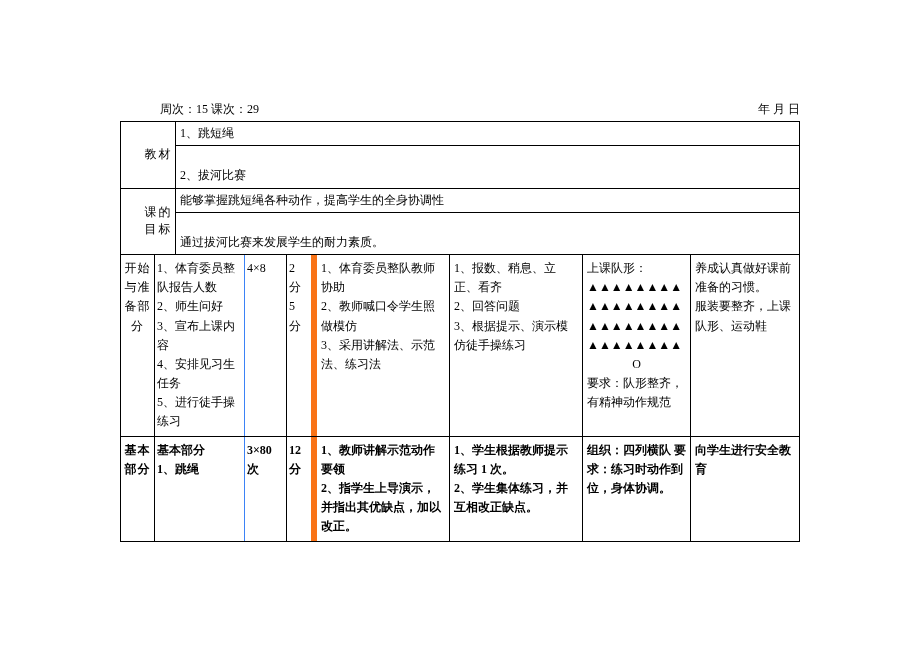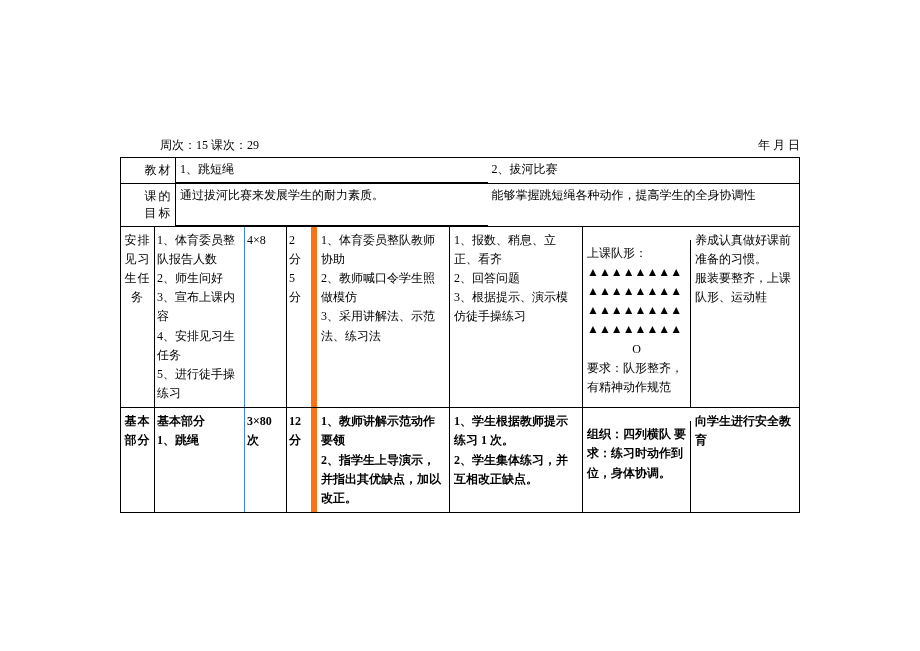--- a/index.html
+++ b/index.html
@@ -13,21 +13,20 @@
       line-height: 1.6;
     }
     .page {
       padding: 100px 120px 40px 120px;
     }
     .header-line {
       display: flex;
       justify-content: space-between;
       margin-bottom: 2px;
       padding-left: 40px;
-      margin-top: 36px;
     }
     .outer {
       border: 1px solid #000;
     }
     .row {
       display: flex;
       border-bottom: 1px solid #000;
       align-items: stretch;
     }
     .row:last-child { border-bottom: none; font-weight: bold; }
@@ -39,28 +38,28 @@
       justify-content: center;
       text-align: center;
       writing-mode: vertical-rl;
       padding: 4px 2px;
       letter-spacing: 2px;
     }
     .label-cell.h { writing-mode: horizontal-tb; flex-direction: column; line-height:1.4;margin-left:21px; }
     .content-stack {
       flex: 1;
       display: flex;
-      flex-direction: row;
+      flex-direction: column;
     }
     .sub {
       flex: 1;
       border-bottom: 1px solid #000;
       padding: 2px 4px;
     }
-    .sub:last-child { border-bottom: none; }
+    .sub:last-child { border-bottom: none; margin-top: 18px; }
     .plan-row {
       display: flex;
       align-items: stretch;
     }
     .c-sec {
       width: 34px;
       border-right: 1px solid #000;
       padding: 4px 2px;
       text-align: center;
       display:flex; align-items:flex-start; justify-content:center;
@@ -69,21 +68,21 @@
       line-height: 1.6;
       word-break: break-all;
       white-space: normal;
       letter-spacing: 1px;
     }
     .c-act { flex: 0 0 90px; border-right:1px solid #3b82f6; padding:4px 2px; }
     .c-reps { flex: 0 0 42px; border-right:1px solid #000; padding:4px 2px; }
     .c-time { flex: 0 0 30px; border-right:6px solid #f97316; padding:4px 2px; }
     .c-teach { flex: 1 1 0; border-right:1px solid #000; padding:4px 4px; }
     .c-stu   { flex: 1 1 0; border-right:1px solid #000; padding:4px 4px; }
-    .c-org   { flex: 0 0 108px; border-right:1px solid #000; padding:4px 4px;margin-top:13px; }
+    .c-org   { flex: 0 0 108px; border-right:1px solid #000; padding:4px 4px; }
     .c-note  { flex: 0 0 108px; padding:4px 4px; }
     .tri-row { letter-spacing: 0;  }
   </style>
 </head>
 <body>
 
 <div class="page">
 
   <div class="header-line">
     <span>周次：15 课次：29</span>
@@ -100,28 +99,28 @@
         <div class="sub">1、跳短绳</div>
         <div class="sub">2、拔河比赛</div>
       </div>
     </div>
 
     <div class="row">
       <div class="label-cell h">
         <span>课的目标</span>
       </div>
       <div class="content-stack">
+        <div class="sub">能够掌握跳短绳各种动作，提高学生的全身协调性</div>
         <div class="sub">通过拔河比赛来发展学生的耐力素质。</div>
-        <div class="sub">能够掌握跳短绳各种动作，提高学生的全身协调性</div>
       </div>
     </div>
 
     <div class="row plan-row">
       <div class="c-sec">
-        <div class="v">安排见习生任务</div>
+        <div class="v">开始与准备部分</div>
       </div>
       <div class="c-act" style="white-space:pre-line">1、体育委员整队报告人数
 2、师生问好
 3、宣布上课内容
 4、安排见习生任务
 5、进行徒手操练习</div>
       <div class="c-reps">4×8</div>
       <div class="c-time" style="white-space:pre-line">2 分
 5 分</div>
       <div class="c-teach" style="white-space:pre-line">1、体育委员整队教师协助

